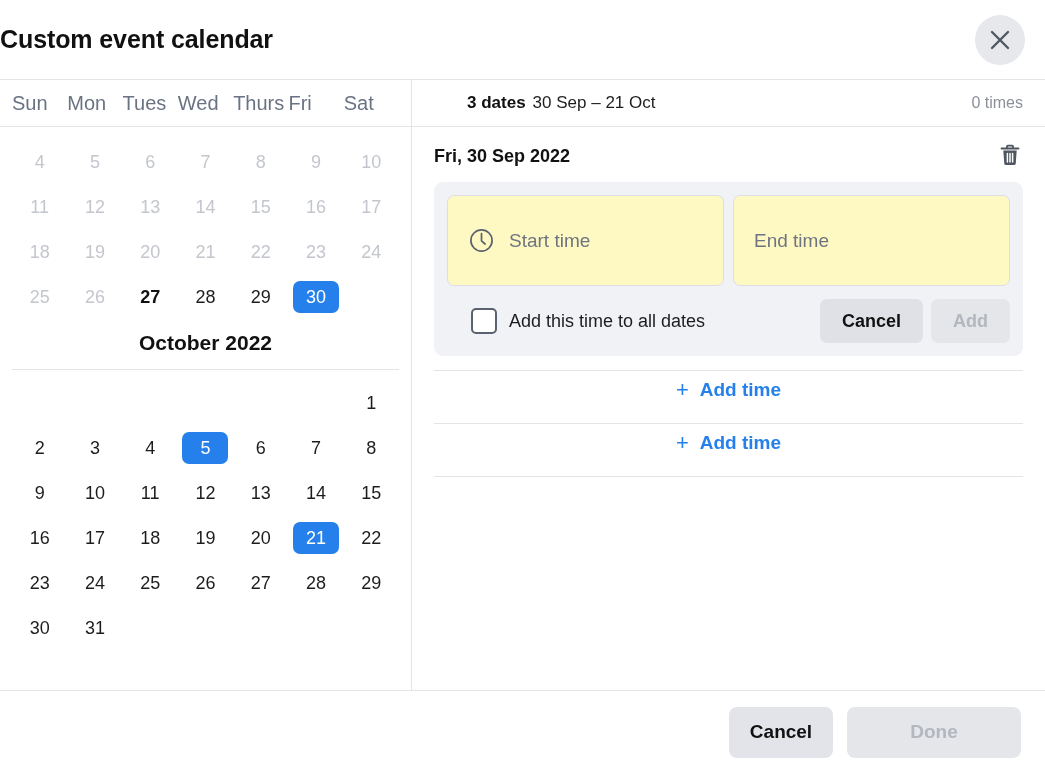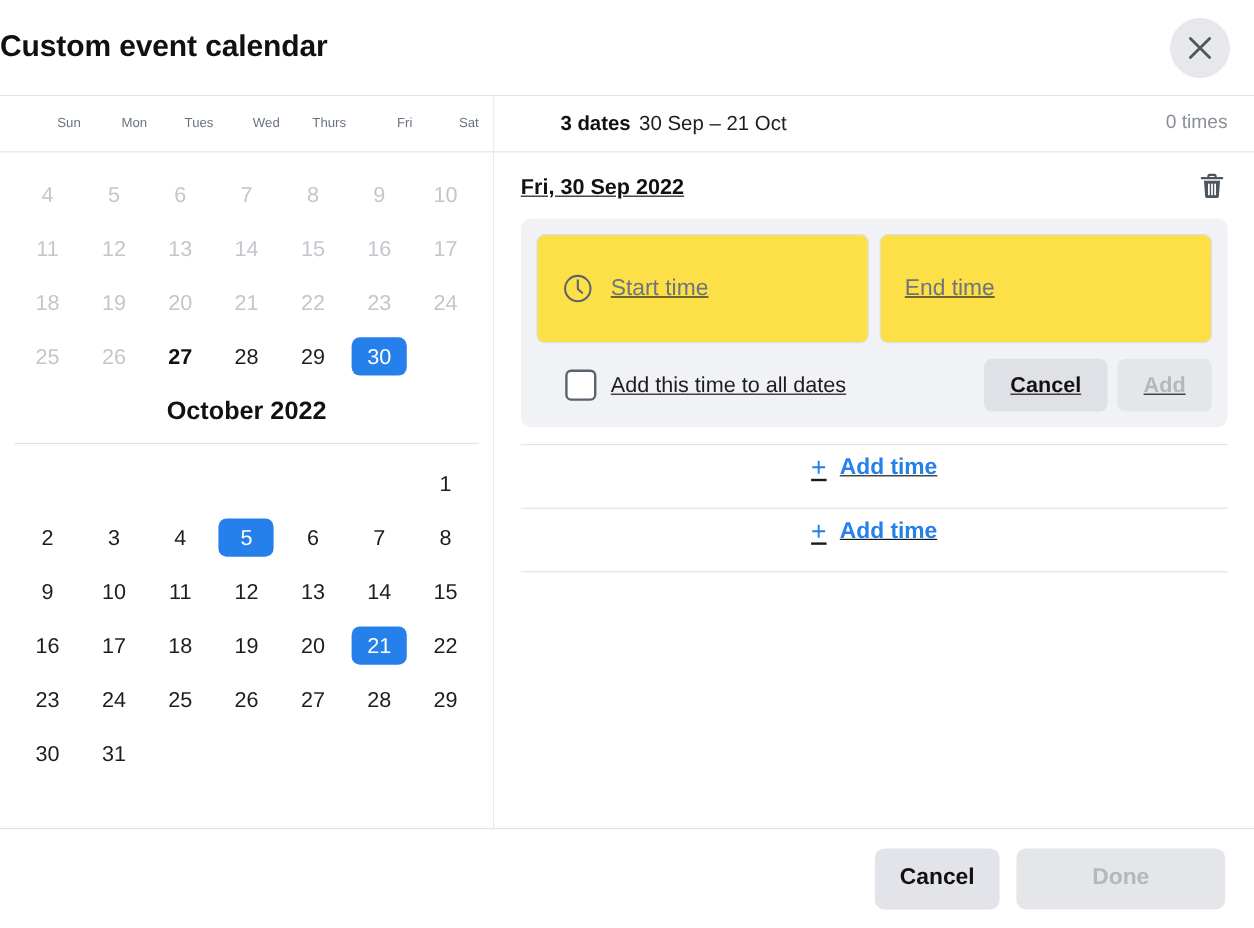--- a/index.html
+++ b/index.html
@@ -73,22 +73,22 @@
   .weekday-header {
     display: grid;
     grid-template-columns: repeat(7, 1fr);
     padding: 0 12px;
     height: 47px;
     align-items: center;
     border-bottom: 1px solid #e3e4e8;
     background: #ffffff;
   }
   .weekday-cell {
-    text-align: right;
-    font-size: 11px;
+    text-align: left;
+    font-size: 20px;
     color: #6a7383;
   }
   .calendar-scroll {
     flex: 1;
     overflow: hidden;
     position: relative;
   }
   .calendar-inner {
     position: absolute;
     top: -33px;
@@ -154,21 +154,20 @@
     font-size: 17px;
   }
   .summary-count { font-weight: bold; color: #111111; margin-left: 33px; }
   .summary-range { color: #1d1d1f; margin-left: 7px; }
   .summary-times { margin-left: auto; color: #8a8f98; font-size: 16px; }
 
   .dates-list {
     flex: 1;
     overflow: hidden;
     padding: 0 22px;
-    text-decoration: underline;
   }
 
   .date-entry { border-bottom: 1px solid #e3e4e8; }
   .date-entry:last-child { border-bottom: 1px solid #e3e4e8; }
 
   .date-row {
     display: flex;
     align-items: center;
     padding: 14px 0 10px 0;
   }
@@ -191,21 +190,21 @@
   .time-editor {
     background: #f1f2f5;
     border-radius: 9px;
     padding: 13px;
     margin-bottom: 14px;
   }
   .time-inputs { display: flex; gap: 9px; }
   .time-input {
     flex: 1;
     height: 91px;
-    background: #fde047;
+    background: #fef9c3;
     border: 1px solid #dcdee3;
     border-radius: 7px;
     display: flex;
     align-items: center;
     padding: 12px 20px;
     cursor: text;
   }
   .time-input .clock-icon { margin-right: 14px; display: flex; }
   .time-placeholder { font-size: 19px; color: #6e7480; }
 

